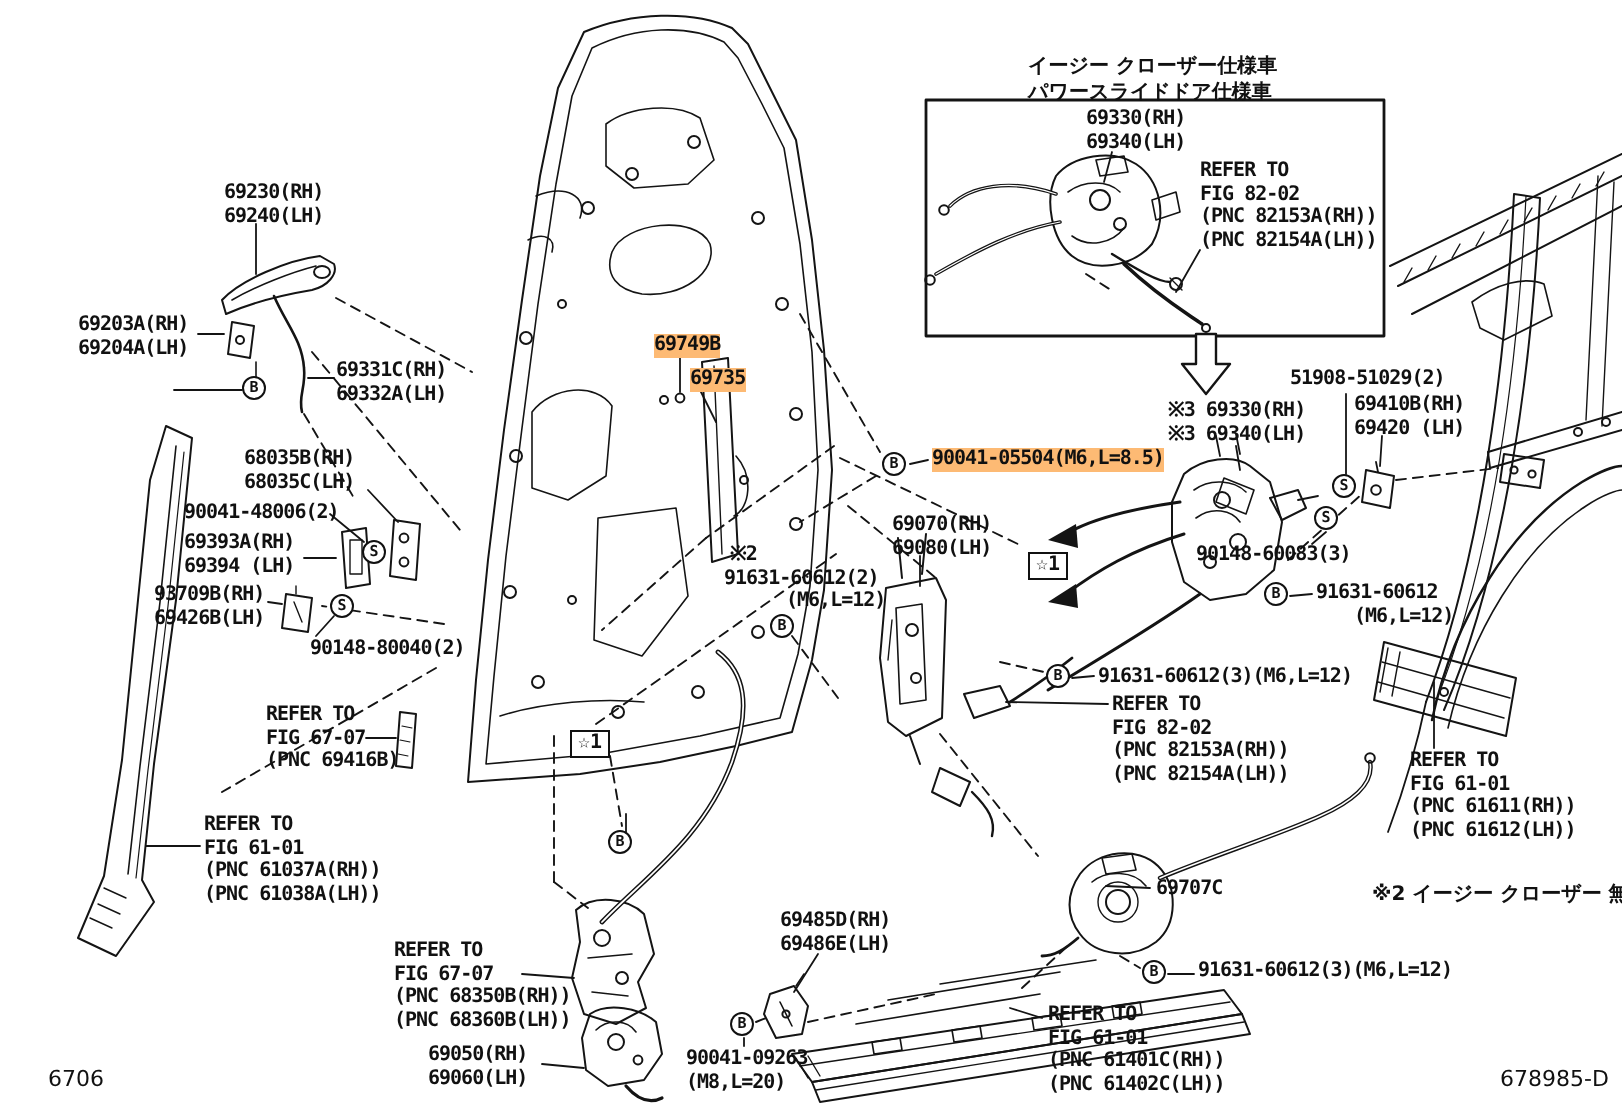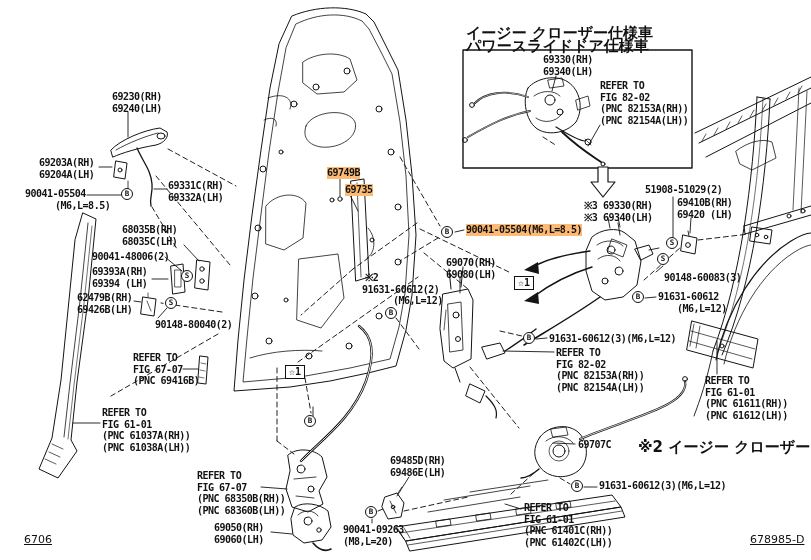--- a/index.html
+++ b/index.html
@@ -2,27 +2,27 @@
 <html><head>
 <meta charset="utf-8">
 <style>
   html,body{margin:0;padding:0;background:#ffffff;}
   #stage{position:relative;width:811px;height:560px;background:#fff;overflow:hidden;
          font-family:"DejaVu Sans Mono",monospace;color:#111;}
   #art{position:absolute;left:0;top:0;}
   .lbl{position:absolute;font:bold 10px/11.5px "DejaVu Sans Mono",monospace;
        letter-spacing:-0.5px;color:#111;white-space:nowrap;}
   .lbl.bg{background:#fdba74;}
-  .jp{font-family:"DejaVu Sans",sans-serif;font-weight:bold;font-size:15px;line-height:13px;letter-spacing:0;}
+  .jp{font-family:"DejaVu Sans",sans-serif;font-weight:bold;font-size:10px;line-height:13px;letter-spacing:0;margin-left:48px;}
   .i3{margin-left:3px}.i19{margin-left:19px}.i30{margin-left:30px}.i31{margin-left:31px}.i34{margin-left:34px}
   .star{position:absolute;border:1.5px solid #111;padding:0 3px;background:#fff;
         font:bold 10px/12px "DejaVu Sans Mono",monospace;color:#111;}
   .fast{position:absolute;width:10px;height:10px;border:1.3px solid #111;border-radius:50%;
         background:#fff;font:bold 7.5px/10px "DejaVu Sans Mono",monospace;text-align:center;color:#111;}
-  .code{position:absolute;font:11px "DejaVu Sans",sans-serif;color:#111;text-decoration:underline;}
+  .code{position:absolute;font:11px "DejaVu Sans",sans-serif;color:#111;}
 </style>
 </head>
 <body>
 
 <div id="stage">
 
 <svg id="art" width="811" height="560" viewBox="0 0 811 560">
  <g fill="none" stroke="#141414" stroke-width="1" stroke-linejoin="round" stroke-linecap="round">
 
   <g>
@@ -275,41 +275,37 @@
 </svg>
 
 <div class="lbl" style="left:112px;top:91px">
   <div>69230(RH)</div>
       <div>69240(LH)</div>
 </div>
 <div class="lbl" style="left:39px;top:157px">
   <div>69203A(RH)</div>
       <div>69204A(LH)</div>
 </div>
-<div class="lbl" style="left:25px;top:188px">
-  <div>90041-05504</div>
-      <div class="i30">(M6,L=8.5)</div>
-</div>
 <div class="lbl" style="left:168px;top:180px">
   <div>69331C(RH)</div>
       <div>69332A(LH)</div>
 </div>
 <div class="lbl" style="left:122px;top:224px">
   <div>68035B(RH)</div>
       <div>68035C(LH)</div>
 </div>
 <div class="lbl" style="left:92px;top:251px">
   <div>90041-48006(2)</div>
 </div>
 <div class="lbl" style="left:92px;top:266px">
   <div>69393A(RH)</div>
       <div>69394 (LH)</div>
 </div>
 <div class="lbl" style="left:77px;top:292px">
-  <div>62479B(RH)</div>
+  <div>93709B(RH)</div>
       <div>69426B(LH)</div>
 </div>
 <div class="lbl" style="left:155px;top:319px">
   <div>90148-80040(2)</div>
 </div>
 <div class="lbl" style="left:133px;top:352px">
   <div>REFER TO</div>
       <div>FIG 67-07</div>
       <div>(PNC 69416B)</div>
 </div>
@@ -346,21 +342,21 @@
   <div>※3 69330(RH)</div>
       <div>※3 69340(LH)</div>
 </div>
 <div class="lbl" style="left:677px;top:197px">
   <div>69410B(RH)</div>
       <div>69420 (LH)</div>
 </div>
 <div class="lbl bg" style="left:466px;top:224px">
   <div>90041-05504(M6,L=8.5)</div>
 </div>
-<div class="lbl" style="left:664px;top:272px">
+<div class="lbl" style="left:598px;top:272px">
   <div>90148-60083(3)</div>
 </div>
 <div class="lbl" style="left:658px;top:291px">
   <div>91631-60612</div>
       <div class="i19">(M6,L=12)</div>
 </div>
 <div class="lbl" style="left:446px;top:257px">
   <div>69070(RH)</div>
       <div>69080(LH)</div>
 </div>

